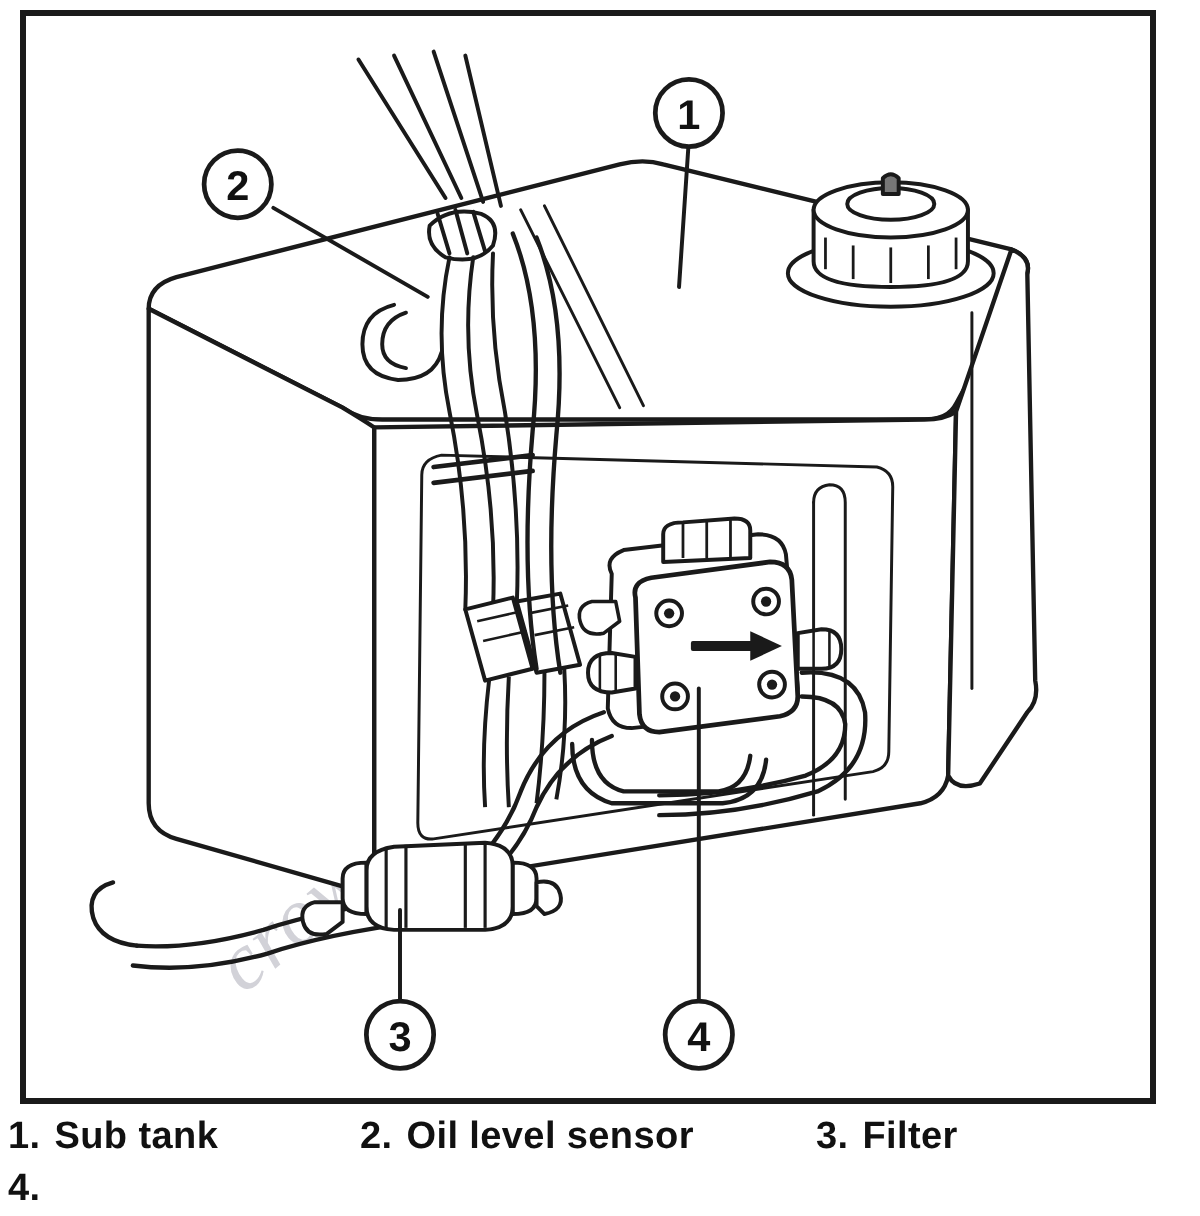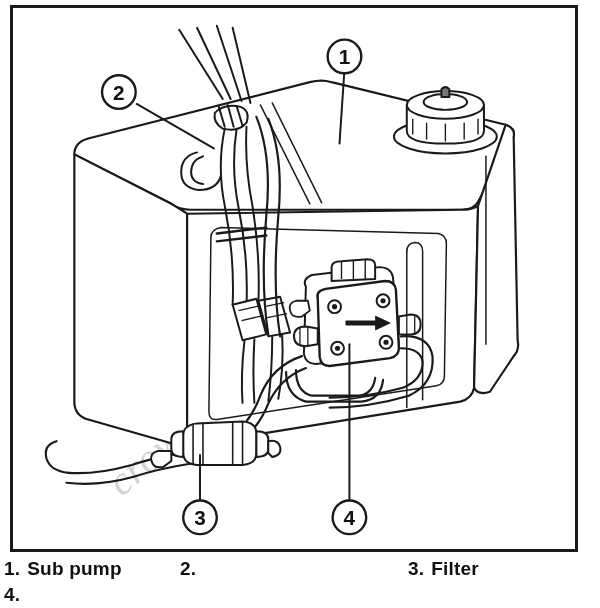--- a/index.html
+++ b/index.html
@@ -318,24 +318,25 @@
         <circle cx="340" cy="515" r="17" fill="#ffffff" stroke="#1a1a1a" stroke-width="2.4"></circle>
         <text x="340" y="523" text-anchor="middle" font-family="Liberation Sans, sans-serif" font-size="21" font-weight="bold" fill="#111111">4</text>
       </g>
 
     </svg>
   </div>
 
   <div id="legend">
     <div class="legend-item li-1">
       <span class="legend-num">1.</span>
-      <span>Sub pump</span>
+      <span>Sub tank</span>
     </div>
     <div class="legend-item li-2">
       <span class="legend-num">2.</span>
+      <span>Oil level sensor</span>
     </div>
     <div class="legend-item li-3">
       <span class="legend-num">3.</span>
       <span>Filter</span>
     </div>
     <div class="legend-item li-4">
       <span class="legend-num">4.</span>
     </div>
   </div>
 

